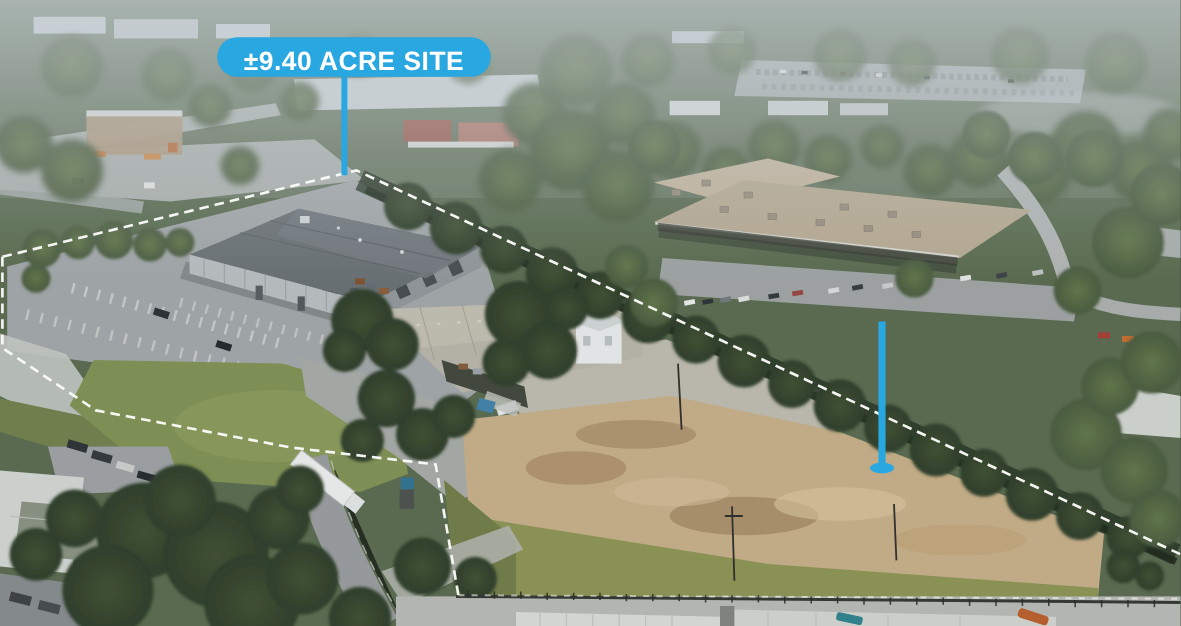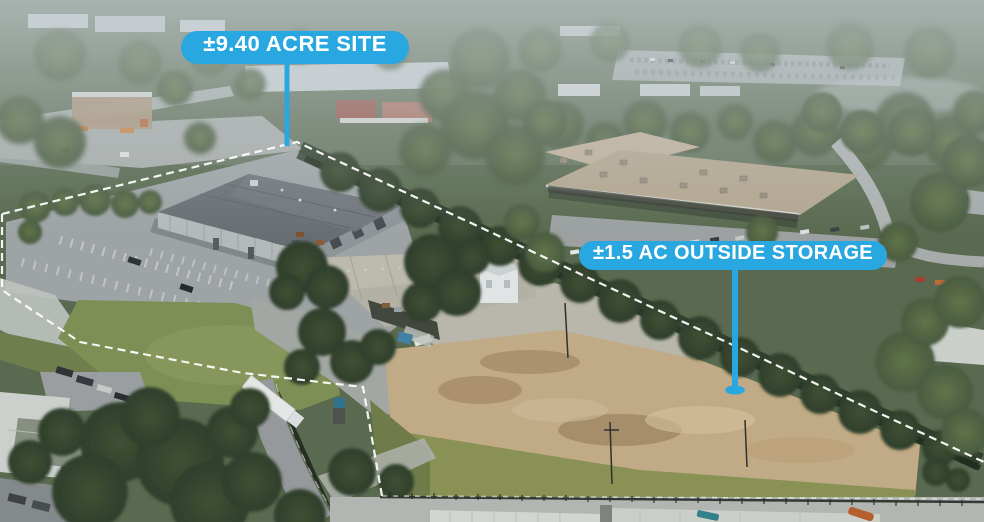--- a/index.html
+++ b/index.html
@@ -3,21 +3,21 @@
 <meta charset="utf-8">
 <style>
   html,body{margin:0;padding:0;background:#222;}
   .stage{
     position:relative;width:984px;height:522px;overflow:hidden;
     font-family:"Liberation Sans",sans-serif;
     background:#5c6c4e;
   }
   .stage svg{position:absolute;left:0;top:0;}
   .callout{
-    position:absolute;display:flex;align-items:flex-start;justify-content:center;
+    position:absolute;display:flex;align-items:flex-end;justify-content:center;
     background:#29a7e0;color:#ffffff;font-weight:bold;letter-spacing:.4px;
     white-space:nowrap;z-index:30;
   }
   #callout-site{left:181px;top:31px;width:228px;height:33px;border-radius:17px;font-size:22px;}
   #callout-storage{left:579px;top:241px;width:308px;height:29px;border-radius:15px;font-size:20px;}
   .overlay{z-index:20;pointer-events:none;}
 </style>
 </head>
 <body>
 
@@ -411,17 +411,14 @@
     </g>
     <path d="M382,496 L984,499" stroke="rgba(255,255,255,.55)" stroke-width="1.6" stroke-dasharray="5 6" fill="none"></path>
     <line x1="287" y1="63" x2="287" y2="146" stroke="#29a7e0" stroke-width="5"></line>
     <line x1="735" y1="268" x2="735" y2="388" stroke="#29a7e0" stroke-width="6"></line>
     <ellipse cx="735" cy="390" rx="10" ry="4.5" fill="#29a7e0"></ellipse>
   </svg>
 
   <div class="callout" id="callout-site">
     <span>±9.40 ACRE SITE</span>
   </div>
-  <div class="callout" id="callout-storage">
-    <span>±1.5 AC OUTSIDE STORAGE</span>
-  </div>
 
 </div>
 
 </body></html>

